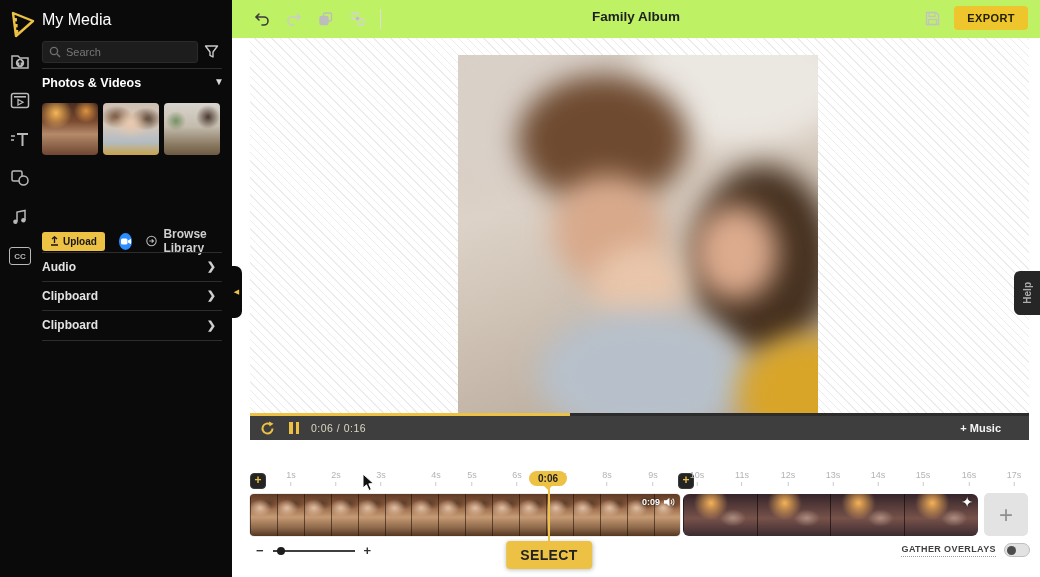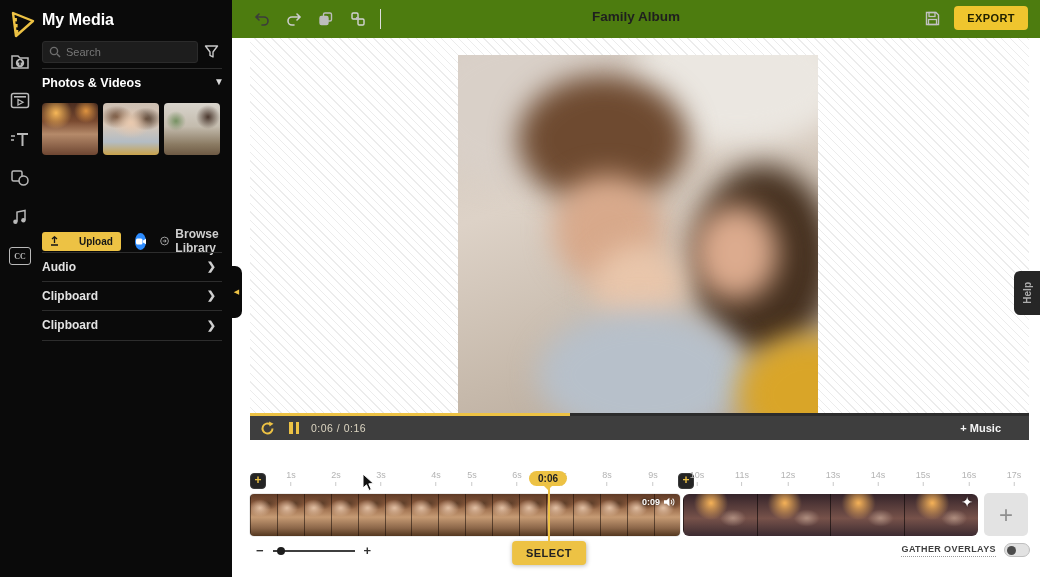--- a/index.html
+++ b/index.html
@@ -5,22 +5,22 @@
   * { margin:0; padding:0; box-sizing:border-box; }
   html,body { width:1040px; height:577px; background:#fff; overflow:hidden;
     font-family:"Liberation Sans", sans-serif; }
 
   
   .sidebar { position:absolute; left:0; top:0; width:232px; height:577px; background:#0a0a0a; }
   .logo { position:absolute; left:7px; top:8px; }
   .rail { position:absolute; left:7px; top:52px; width:26px; display:flex; flex-direction:column; gap:21px; align-items:center; }
   .rail-ic { width:22px; height:18px; color:#b9b9b9; display:flex; align-items:center; justify-content:center; font-size:15px; }
   .ic-text { font-weight:bold; font-size:15px; letter-spacing:-1px; }
-  .ic-cc { border:1.5px solid #b9b9b9; border-radius:3px; font-size:8px; font-weight:bold; padding:1px 9px;font-family:Liberation Serif, serif; }
-  .sb-title { position:absolute; left:42px; top:11px; color:#fff; font-size:16px; font-weight:bold; }
+  .ic-cc { border:1.5px solid #b9b9b9; border-radius:3px; font-size:8px; font-weight:bold; padding:1px 9px; }
+  .sb-title { position:absolute; left:42px; top:11px; color:#fff; font-size:16px; font-weight:normal; }
   .search { position:absolute; left:42px; top:41px; width:156px; height:22px; background:#1d1d1d; border:1px solid #2b2b2b; border-radius:3px; display:flex; align-items:center; padding:0 6px; gap:5px; }
   .search input { background:transparent; border:0; outline:none; color:#bbb; font-size:11px; width:110px; font-family:"Liberation Sans",sans-serif; }
   .search input::placeholder { color:#777; }
   .funnel { position:absolute; left:204px; top:44px; }
   .sb-div { position:absolute; left:42px; width:180px; height:1px; background:#2d2d2d; }
   .section-hd { position:absolute; left:42px; top:76px; width:182px; color:#fff; font-size:12.5px; font-weight:bold; display:flex; justify-content:space-between; cursor:pointer; }
   .chev { color:#d9d9d9; font-size:10px; }
   .thumbs { position:absolute; left:42px; top:103px; display:flex; gap:5px; }
   .thumb { width:56px; height:52px; border-radius:4px; }
   .t1 { background:
@@ -30,31 +30,31 @@
   .t2 { background:
     radial-gradient(ellipse 18px 14px at 28px 20px, #e9c9ae, rgba(0,0,0,0) 20px),
     radial-gradient(ellipse 14px 10px at 14px 14px, #6b4a33, rgba(0,0,0,0) 16px),
     radial-gradient(ellipse 14px 10px at 43px 16px, #4a3526, rgba(0,0,0,0) 16px),
     linear-gradient(180deg,#cdbfb2 0%,#d8c8b8 40%,#b3bcc4 75%,#c9a24a 100%); }
   .t3 { background:
     radial-gradient(circle at 12px 18px, rgba(110,140,90,.9), rgba(0,0,0,0) 10px),
     radial-gradient(circle at 44px 14px, rgba(60,40,30,.9), rgba(0,0,0,0) 12px),
     linear-gradient(180deg,#d8d4cc 0%,#c4bcae 45%,#8a7a62 80%,#6e5a44 100%); }
   .upload-row { position:absolute; left:42px; top:227px; display:flex; align-items:center; gap:14px; }
-  .upload-btn { background:#edc244; color:#161616; font-size:10px; font-weight:bold; border:0; border-radius:3px; padding:4px 8px; display:flex; align-items:center; gap:20px; cursor:pointer; font-family:"Liberation Sans",sans-serif; }
+  .upload-btn { background:#edc244; color:#161616; font-size:10px; font-weight:bold; border:0; border-radius:3px; padding:4px 8px; display:flex; align-items:center; gap:4px; cursor:pointer; font-family:"Liberation Sans",sans-serif; }
   .zoom-app { width:17px; height:17px; border-radius:50%; background:#2d8cff; display:flex; align-items:center; justify-content:center; }
   .browse { display:flex; align-items:center; gap:6px; color:#cfcfcf; font-size:12px; font-weight:bold; cursor:pointer; }
   .menu { position:absolute; left:42px; top:252px; width:180px; }
   .menu-item { height:29.5px; display:flex; align-items:center; justify-content:space-between; color:#e3e3e3; font-size:12px; font-weight:bold; border-bottom:1px solid #2d2d2d; cursor:pointer; }
   .menu-item:first-child { border-top:1px solid #2d2d2d; }
   .menu-chev { color:#cfcfcf; font-size:11px; margin-right:6px; }
   .collapse-tab { position:absolute; left:231px; top:266px; width:11px; height:52px; background:#0a0a0a; border-radius:0 7px 7px 0; display:flex; align-items:center; justify-content:center; color:#edc244; font-size:7px; cursor:pointer; }
 
   
-  .topbar { position:absolute; left:232px; top:0; width:808px; height:38px; background:#4d7c0f; }
+  .topbar { position:absolute; left:232px; top:0; width:808px; height:38px; background:#bef264; }
   .tb-icons { position:absolute; left:20px; top:9px; display:flex; align-items:center; gap:12px; }
   .tb-btn { width:20px; height:20px; display:flex; align-items:center; justify-content:center; cursor:pointer; }
   .tb-sep { width:1px; height:20px; background:#ddd; }
   .tb-title { position:absolute; left:50%; top:9px; transform:translateX(-50%); font-size:13.5px; font-weight:bold; color:#1f1f1f; }
   .tb-right { position:absolute; right:12px; top:6px; display:flex; align-items:center; gap:12px; }
   .export-btn { background:#efc52e; border:0; border-radius:4px; color:#222200; font-size:11px; font-weight:bold; padding:6px 13px; letter-spacing:.4px; cursor:pointer; font-family:"Liberation Sans",sans-serif; }
 
   
   .stage { position:absolute; left:250px; top:38px; width:779px; height:402px;
     background:repeating-linear-gradient(45deg,#fff 0 5px, #ececec 5px 6px); }
@@ -95,21 +95,21 @@
       radial-gradient(circle at 28px 9px, rgba(255,185,90,.95), rgba(130,70,35,0) 17px),
       radial-gradient(ellipse 12px 8px at 50px 24px, rgba(220,190,170,.55), rgba(0,0,0,0) 13px),
       linear-gradient(180deg,#35242a 0%,#5a3e3c 32%,#77524a 58%,#3c2b31 100%);
     background-size:auto, 73.75px 42px, 73.75px 42px, auto; background-repeat:repeat-x; }
   .star { position:absolute; right:5px; top:0px; color:#fff; font-size:14px; text-shadow:0 0 3px rgba(0,0,0,.6); }
   .plus-big { position:absolute; left:734px; top:53px; width:44px; height:43px; background:#e3e3e3; border-radius:5px; color:#8f8f8f; font-size:24px; font-weight:300; display:flex; align-items:center; justify-content:center; cursor:pointer; }
   .zoomctl { position:absolute; left:6px; top:103px; display:flex; align-items:center; gap:9px; }
   .zoomctl .sign { color:#333; font-size:13px; font-weight:bold; cursor:pointer; }
   .ztrack { position:relative; width:82px; height:2px; background:#3f3f3f; cursor:pointer; }
   .zknob { position:absolute; left:4px; top:-3px; width:8px; height:8px; border-radius:50%; background:#1d1d1d; }
-  .select-btn { position:absolute; left:299px; top:101px; transform:translateX(-50%); background:#edc244; border:0; border-radius:4px; color:#222; font-size:11px; font-weight:bold; padding:6px 14px; letter-spacing:.4px; box-shadow:0 1px 4px rgba(0,0,0,.25); cursor:pointer; font-family:"Liberation Sans",sans-serif; }
+  .select-btn { position:absolute; left:299px; top:101px; transform:translateX(-50%); background:#edc244; border:0; border-radius:4px; color:#222; font-size:14px; font-weight:bold; padding:6px 14px; letter-spacing:.4px; box-shadow:0 1px 4px rgba(0,0,0,.25); cursor:pointer; font-family:"Liberation Sans",sans-serif; }
   .gather { position:absolute; right:10px; top:103px; display:flex; align-items:center; gap:8px;margin-left:36px; }
   .gather-lbl { color:#3f3f3f; font-size:9px; font-weight:bold; letter-spacing:.4px; border-bottom:1px dotted #999; padding-bottom:2px; cursor:pointer; }
   .toggle { position:relative; width:26px; height:14px; border-radius:8px; background:#e2e2e2; border:1px solid #bfbfbf; cursor:pointer; }
   .toggle i { position:absolute; left:2px; top:1.5px; width:9px; height:9px; border-radius:50%; background:#4c4c4c; }
   .cursor { position:absolute; left:362px; top:473px; z-index:9; }
 </style>
 </head>
 <body>
 
 <aside class="sidebar">

